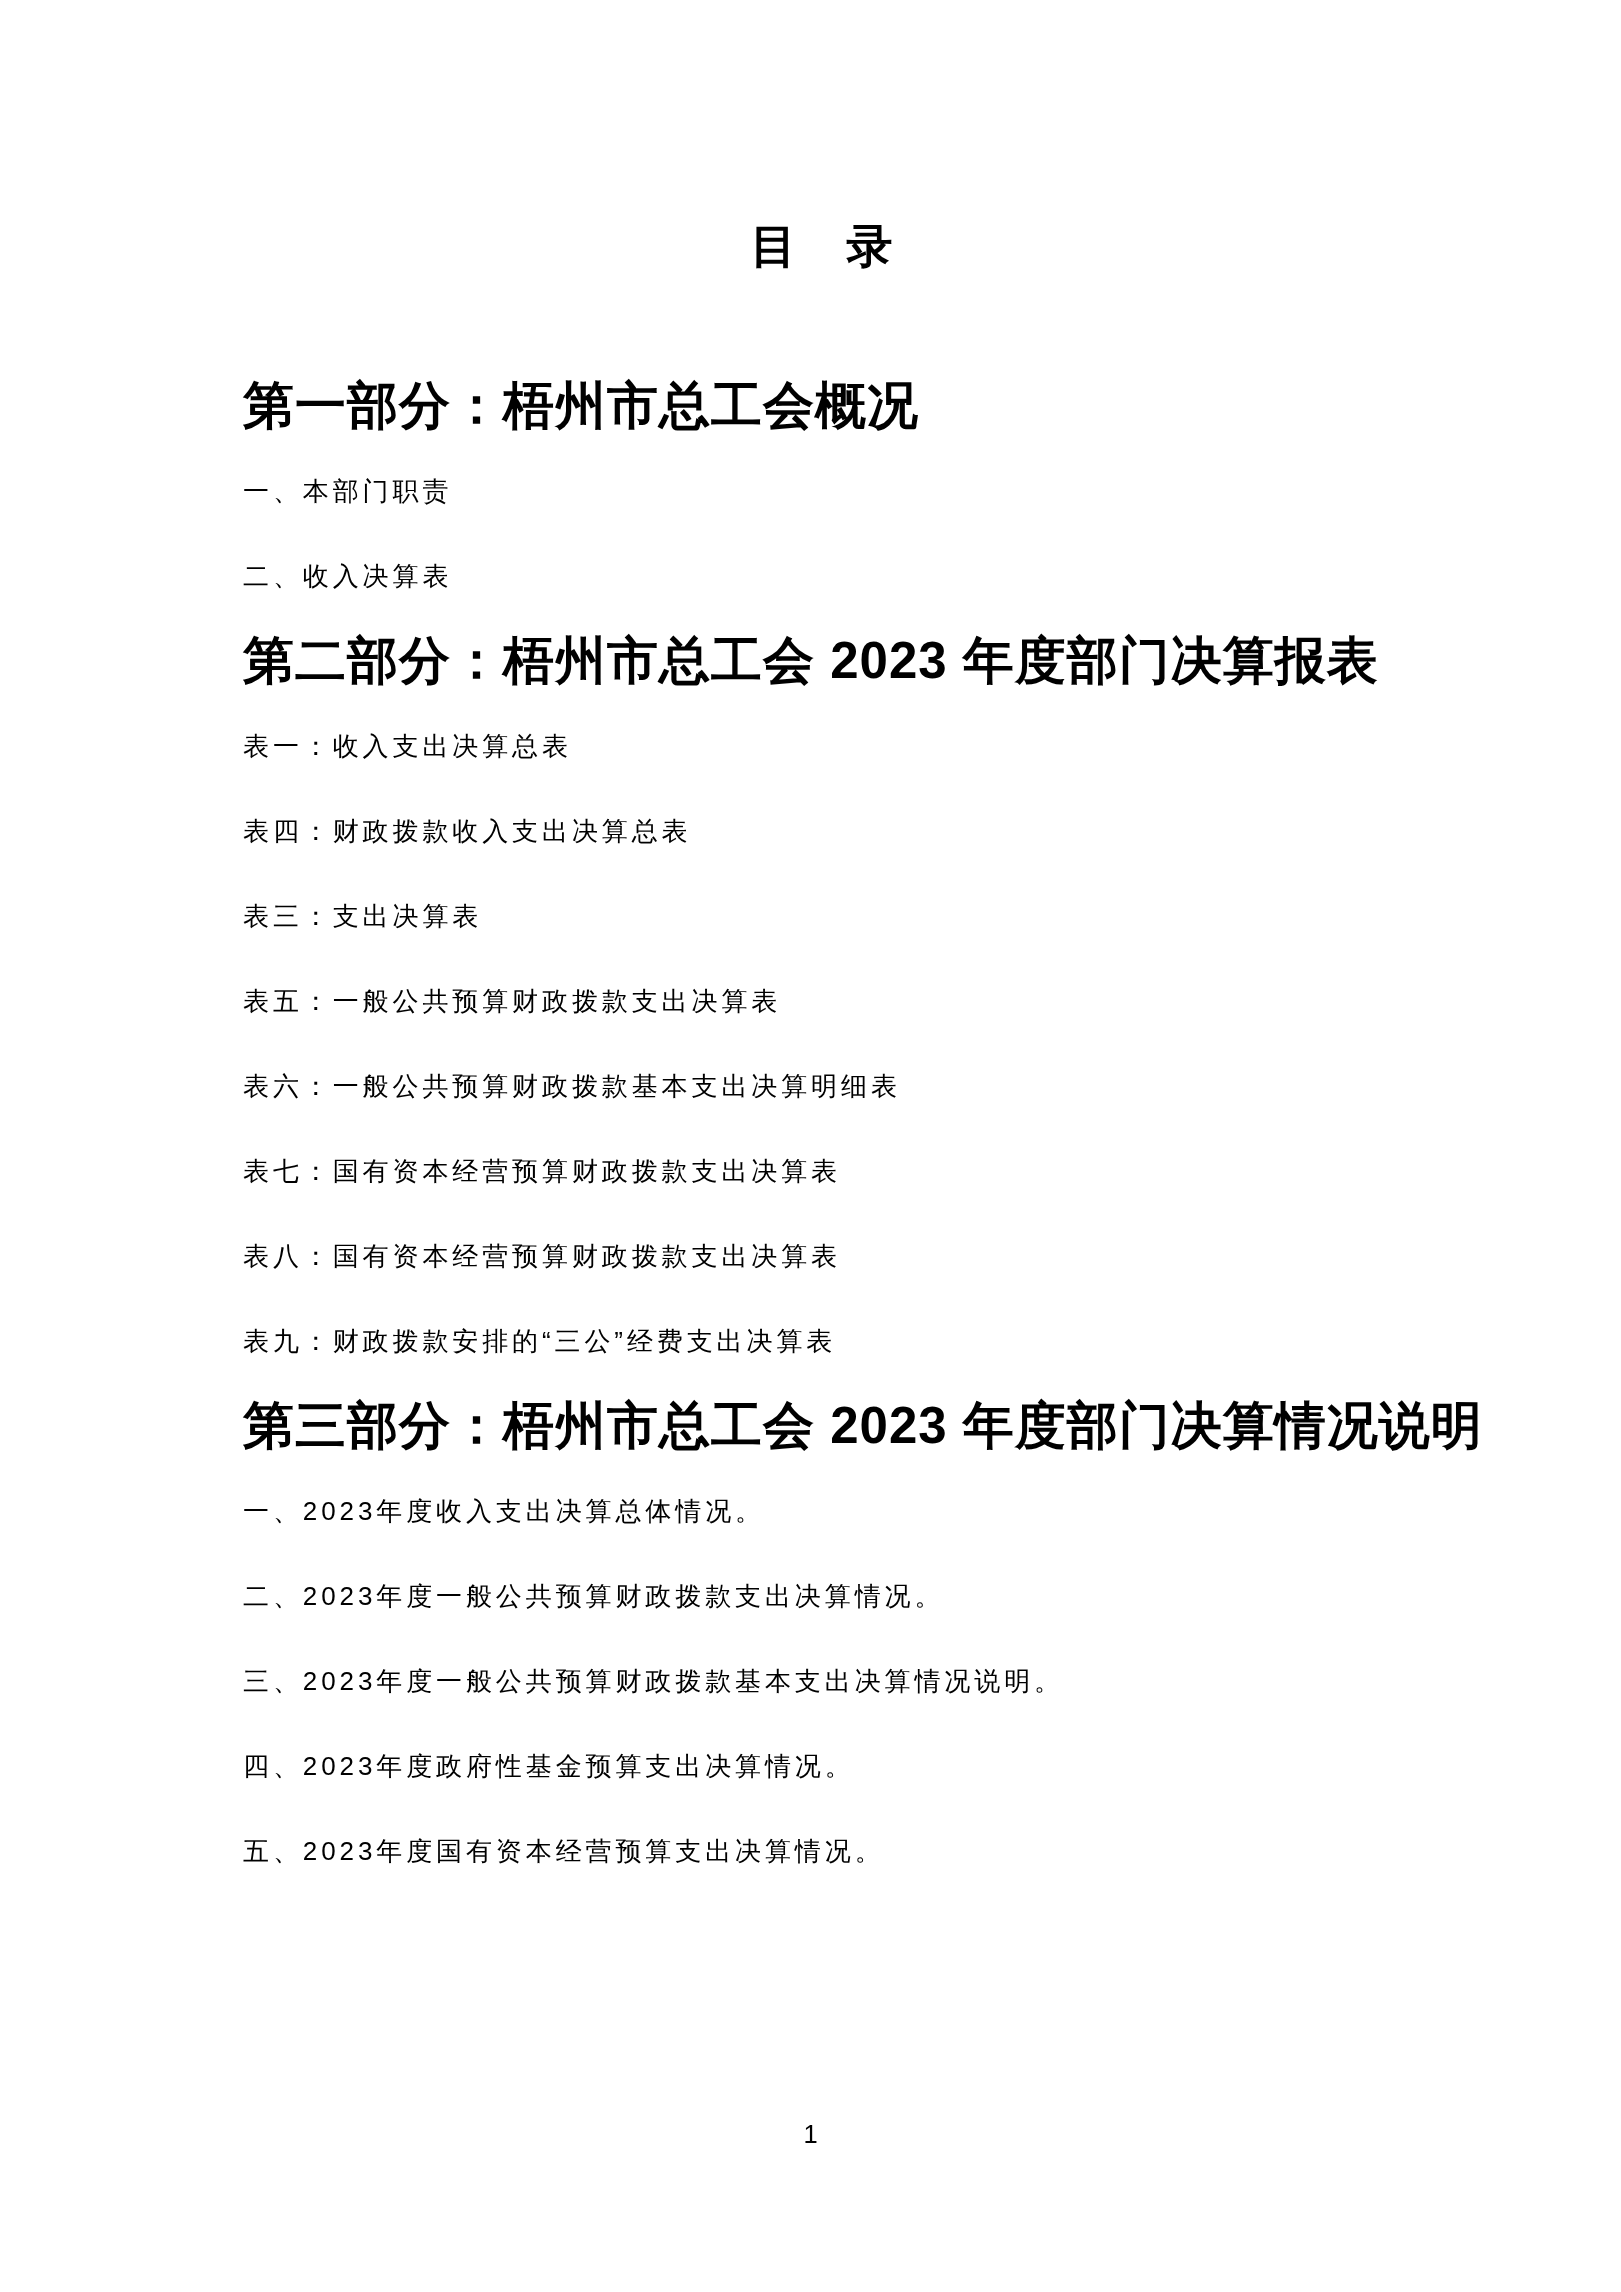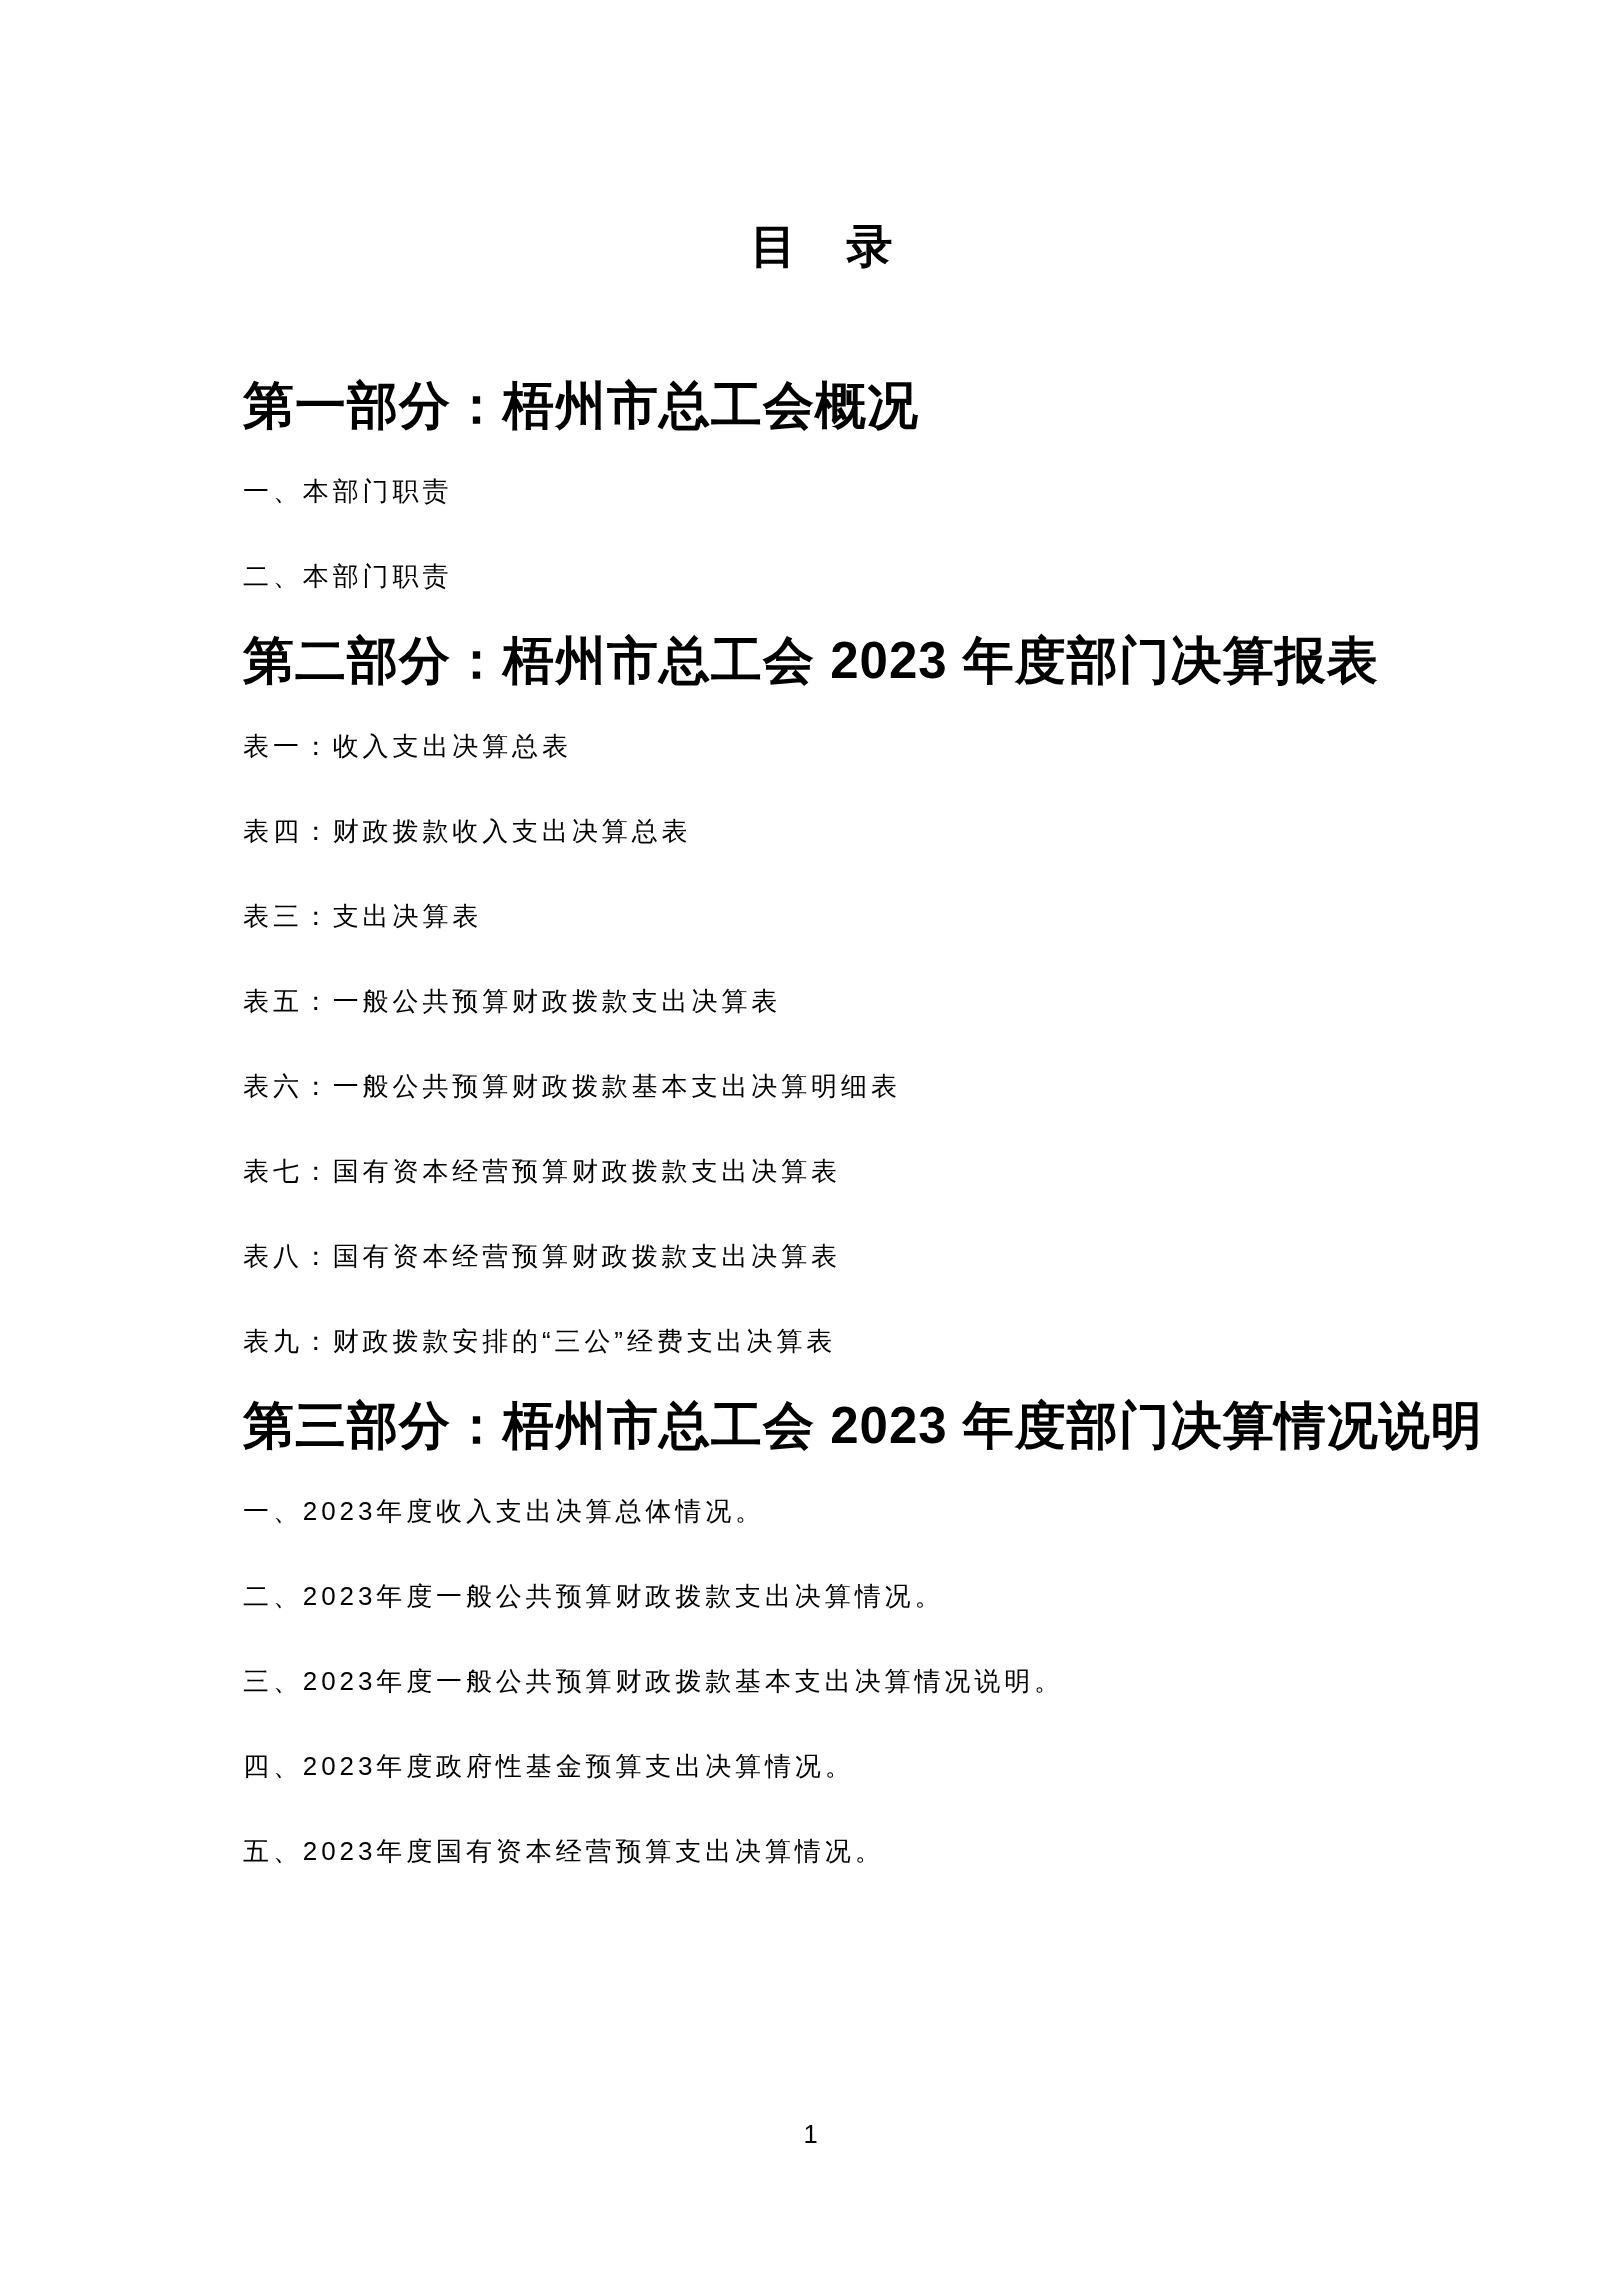--- a/index.html
+++ b/index.html
@@ -71,21 +71,21 @@
 <div class="page">
 
   <h1 class="doc-title">目　录</h1>
 
   <div class="toc">
 
       <div class="toc-row heading">第一部分：梧州市总工会概况</div>
 
       <div class="toc-row item">一、本部门职责</div>
 
-      <div class="toc-row item">二、本部门职责</div>
+      <div class="toc-row item">二、收入决算表</div>
 
       <div class="toc-row heading">第二部分：梧州市总工会 2023 年度部门决算报表</div>
 
       <div class="toc-row item">表一：收入支出决算总表</div>
 
 
       <div class="toc-row item">表四：财政拨款收入支出决算总表</div>
 
       <div class="toc-row item">表三：支出决算表</div>
 

